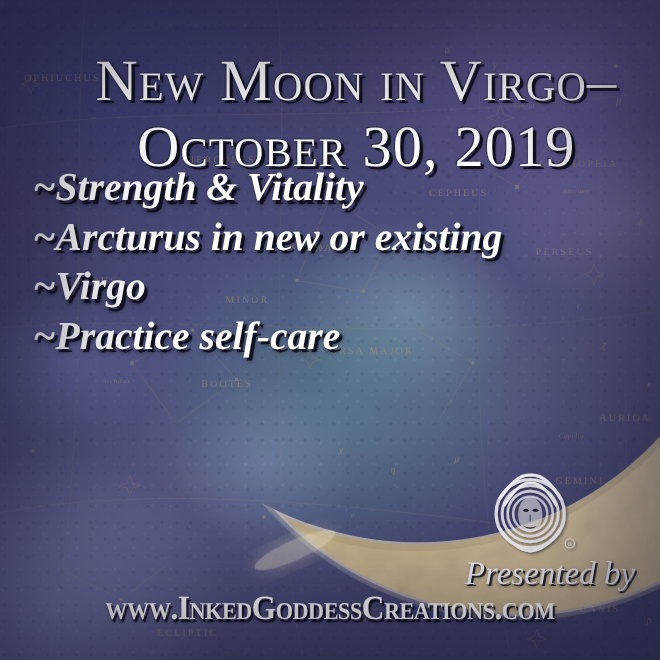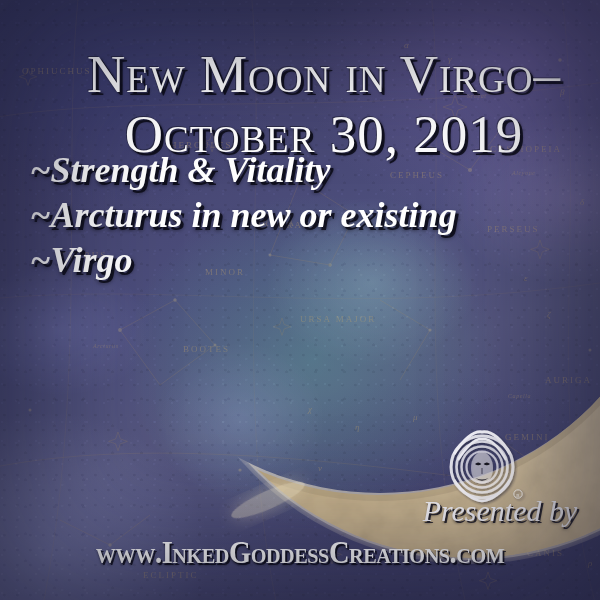--- a/index.html
+++ b/index.html
@@ -91,21 +91,21 @@
        3px 3px 0 rgba(10,10,22,.85),
        2px 3px 4px rgba(0,0,0,.65);
     white-space:nowrap;
   }
 
   
   .logo{
     position:absolute;left:430px;top:424px;width:104px;height:86px;
   }
   .presented{
-    position:absolute;left:400px;top:495px;width:200px;
+    position:absolute;left:400px;top:506px;width:200px;
     text-align:center;
     font-family:"Liberation Serif",serif;
     font-style:italic;font-weight:400;
     font-size:30px;line-height:32px;
     color:#f4f3f8;
     text-shadow:2px 2px 0 rgba(12,12,26,.8),1px 2px 3px rgba(0,0,0,.6);
     white-space:nowrap;
   }
   .url{
     position:absolute;left:0;right:0;top:536px;
@@ -315,20 +315,21 @@
 
   <h1 class="title">
     <span class="l1">New Moon in Virgo–</span>
     <span class="l2">October 30, 2019</span>
   </h1>
 
   <div class="bullets">
     <div class="bullet-line">~Strength &amp; Vitality</div>
     <div class="bullet-line">~Arcturus in new or existing</div>
     <div class="bullet-line">~Virgo</div>
+    <div class="bullet-line">~Practice self-care</div>
   </div>
 
   <div class="logo">
     <svg width="104" height="86" viewBox="0 0 104 86">
       <defs>
         <filter id="logoShadow" x="-30%" y="-30%" width="165%" height="165%">
           <feDropShadow dx="1.5" dy="1.5" stdDeviation="1.2" flood-color="#1a1a30" flood-opacity=".55"></feDropShadow>
         </filter>
       </defs>
       <g filter="url(#logoShadow)" opacity=".96">

